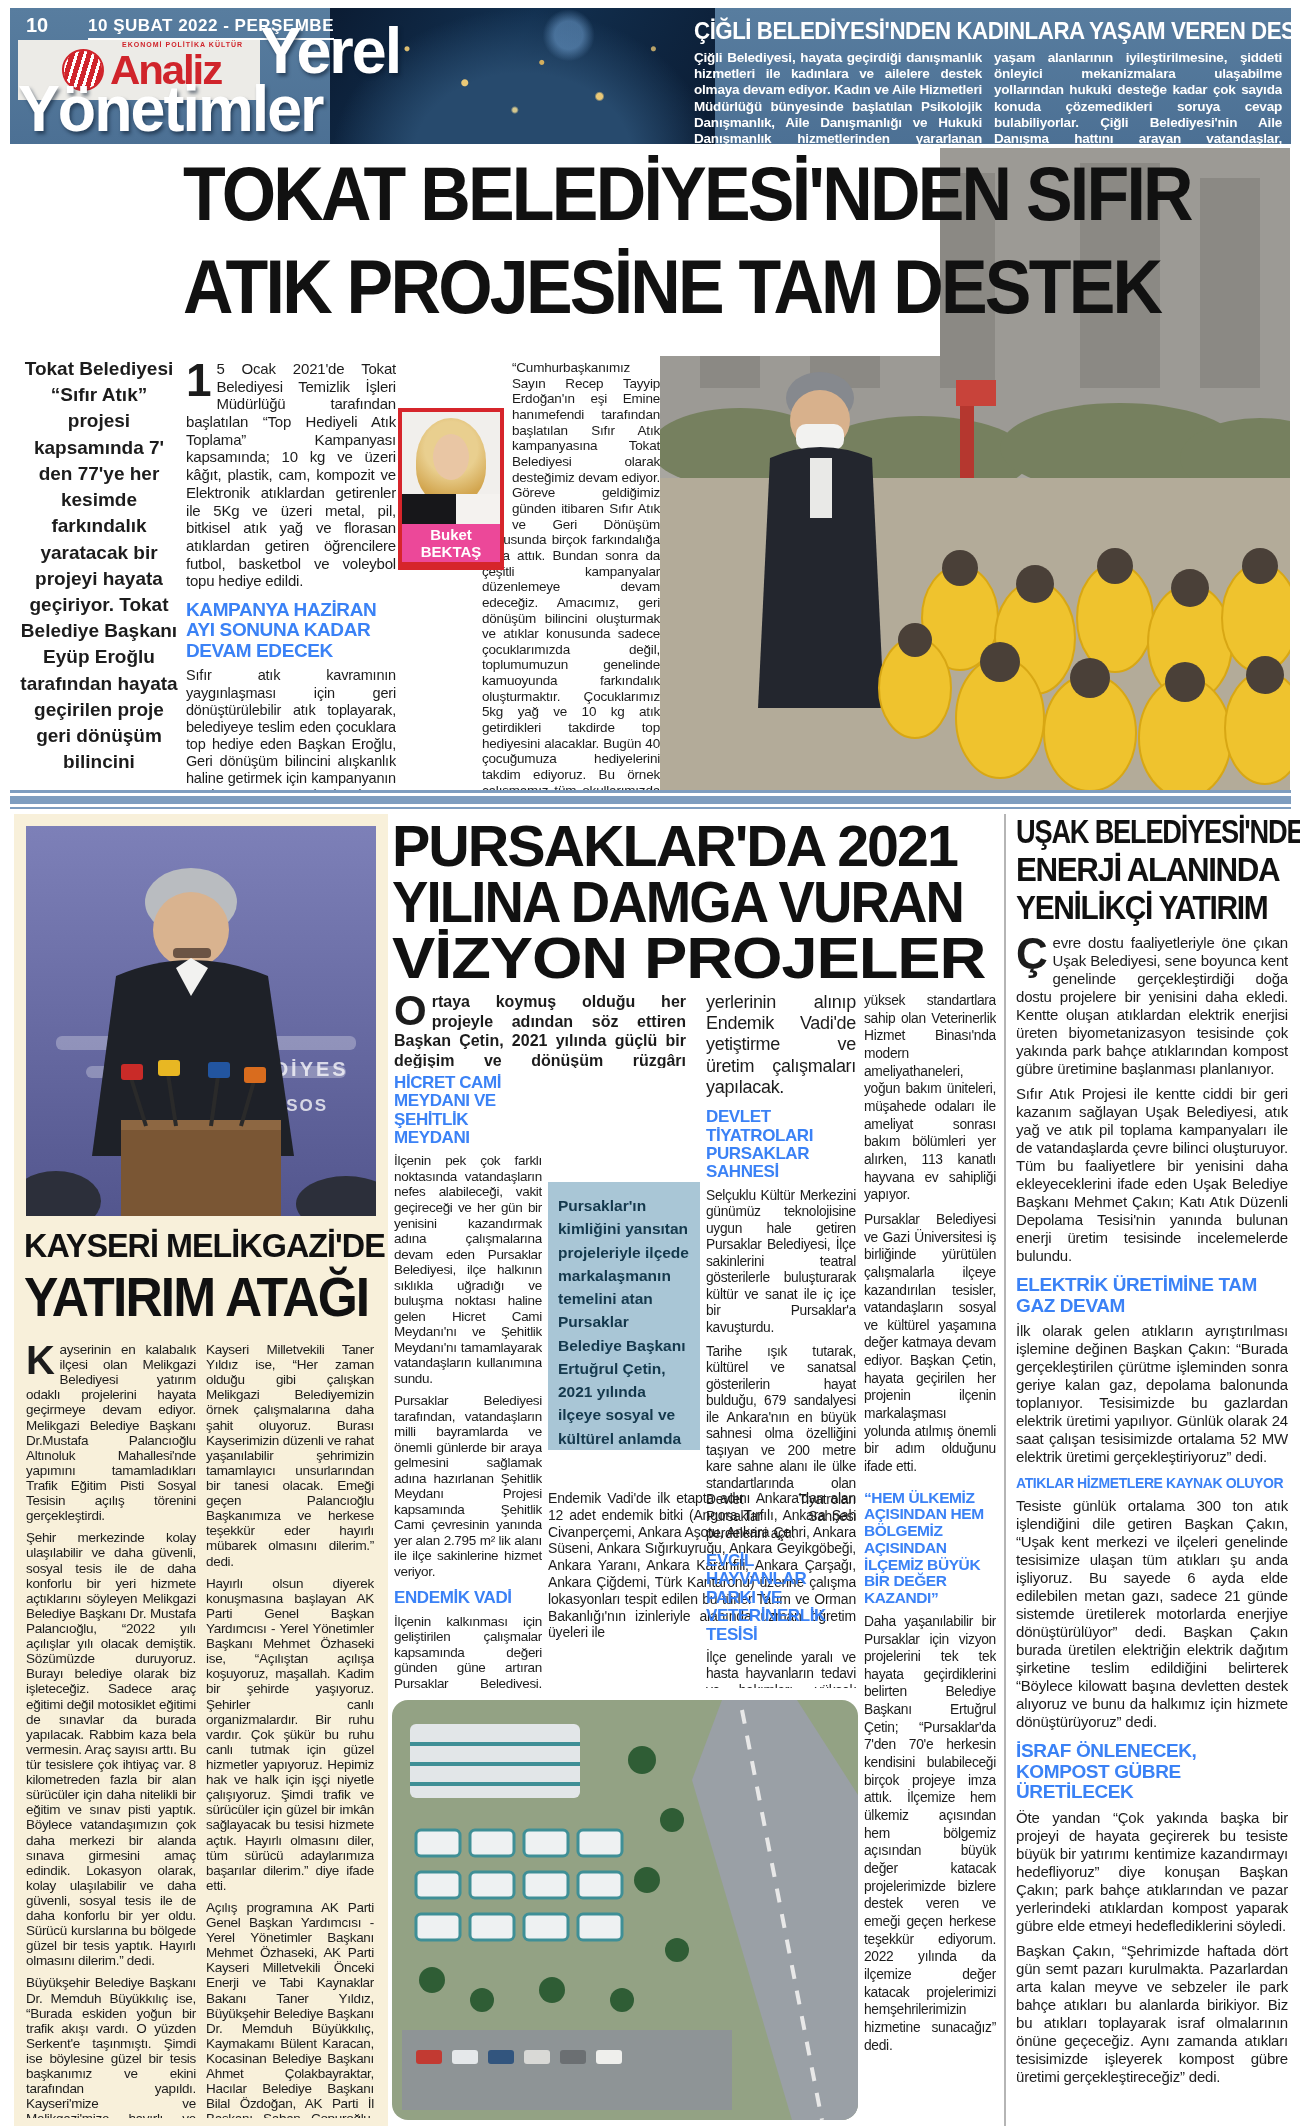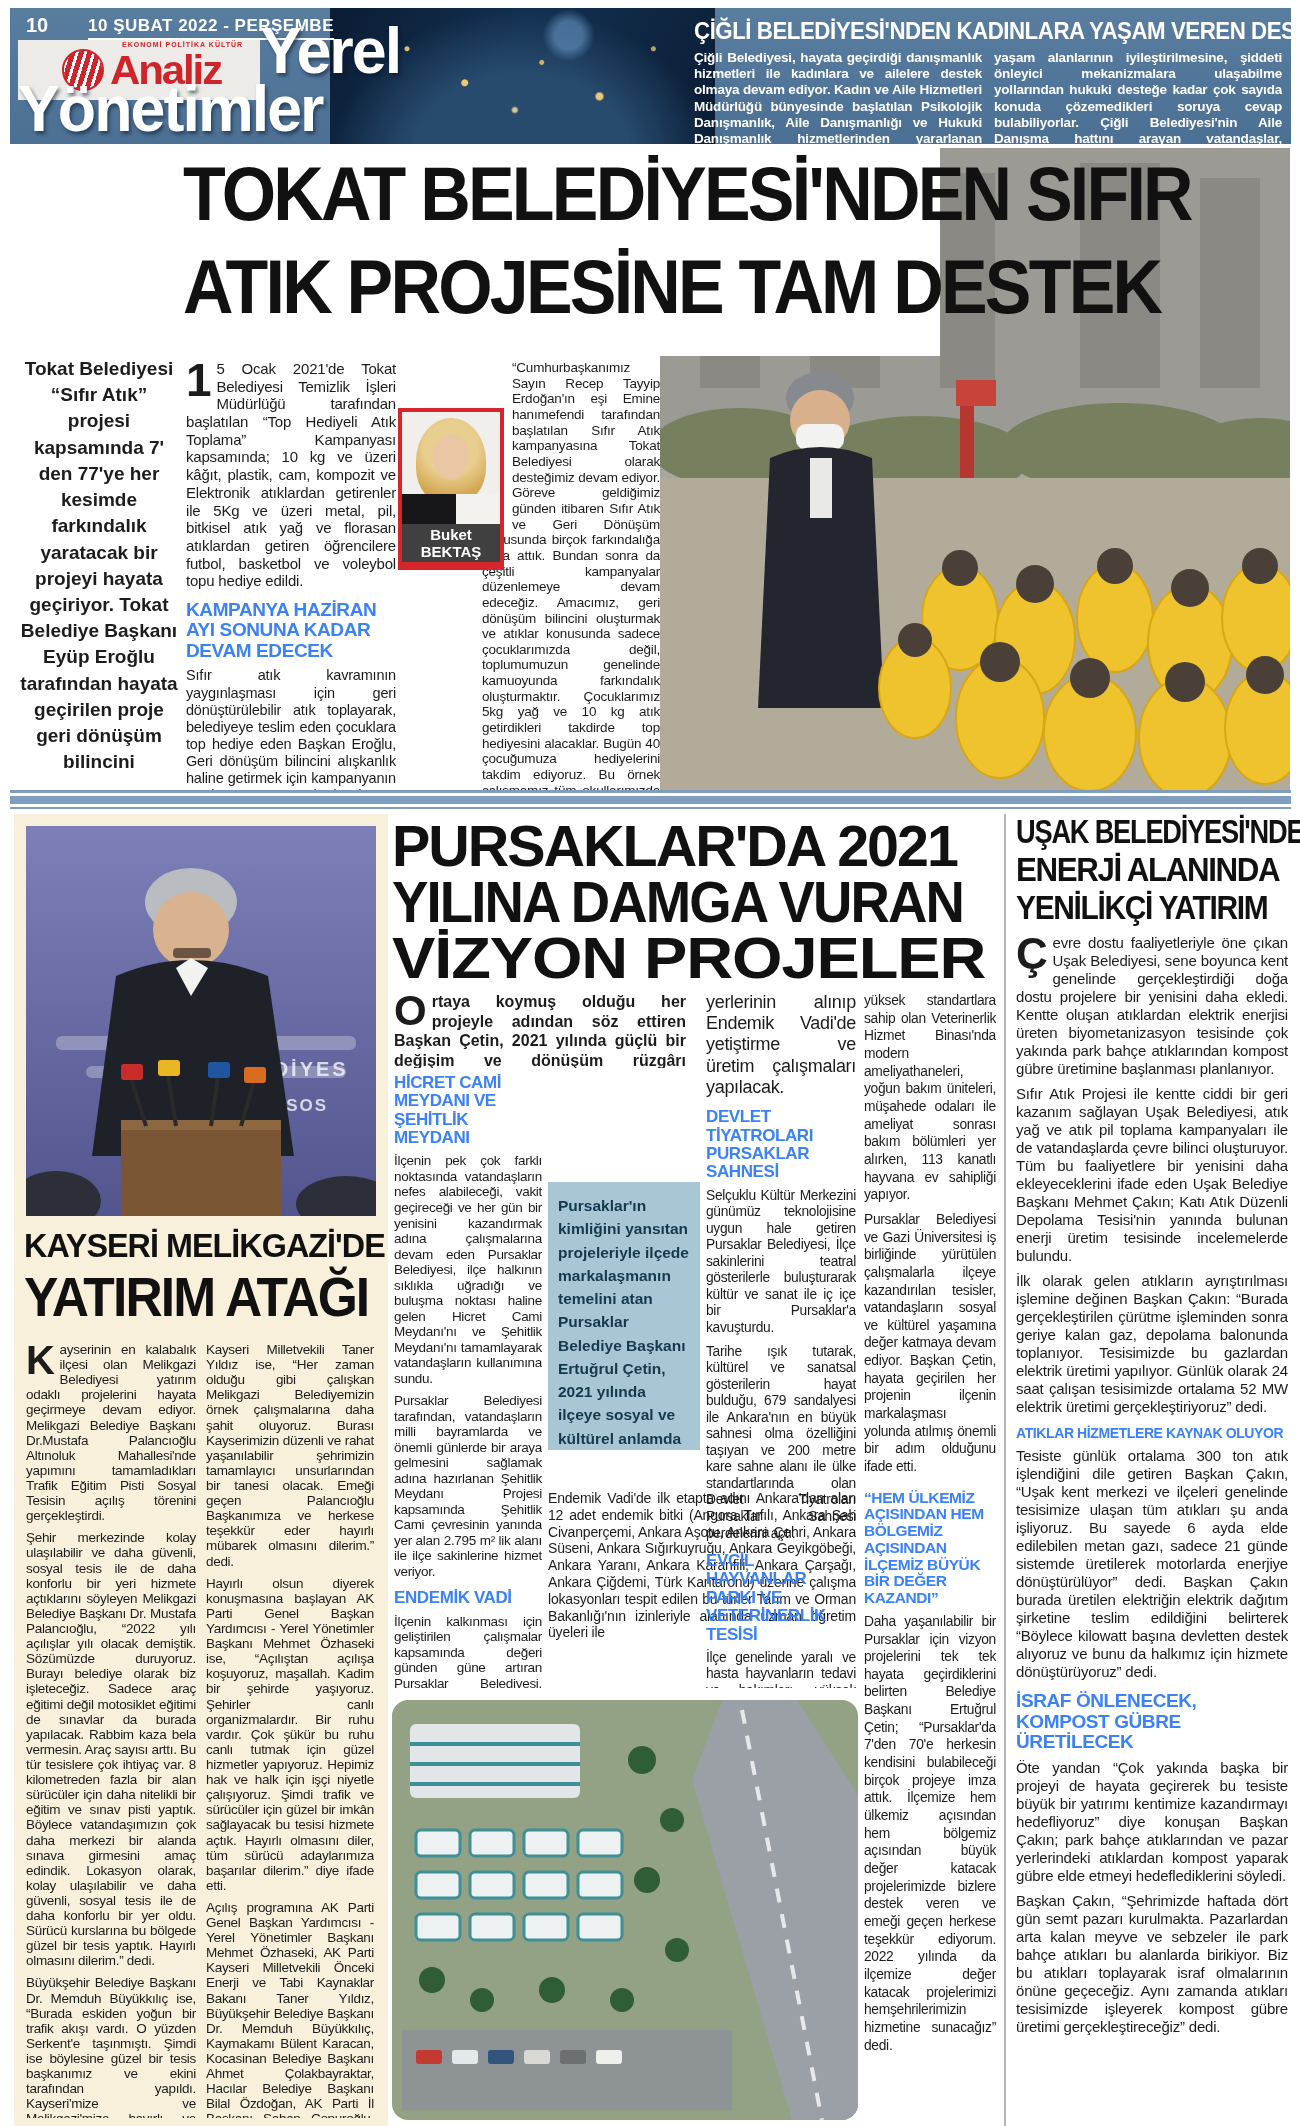--- a/index.html
+++ b/index.html
@@ -11,21 +11,21 @@
   .just{text-align:justify;}
   .hd{font-weight:bold;color:#111;transform-origin:left top;white-space:nowrap;}
   .body-txt{font-size:13.8px;line-height:1.18;letter-spacing:-0.2px;}
   .dc{float:left;font-weight:bold;line-height:.8;padding:2px 5px 0 0;}
   .subhead{font-weight:bold;font-size:18px;line-height:1.08;letter-spacing:-0.4px;margin:10px 0 6px 0;color:#3b82f6;}
   p{margin:0 0 7px 0;}
   .col{overflow:hidden;}
   .rule-v{background:#b5b5b5;}
   .divider{background:#7e9dbf;}
   .photo-frame{overflow:hidden;}
-  .caption-red{background:#404040;color:#fff;font-weight:bold;text-align:center;line-height:1.15;}
+  .caption-red{background:#ec4899;color:#fff;font-weight:bold;text-align:center;line-height:1.15;}
   .bluebox{background:#a9c6d6;color:#14384c;font-weight:bold;}
   .satellite{background:
      radial-gradient(circle at 20% 30%, rgba(255,214,120,.85) 0 2px, transparent 3px),
      radial-gradient(circle at 35% 55%, rgba(255,214,120,.9) 0 3px, transparent 4px),
      radial-gradient(circle at 55% 40%, rgba(255,200,90,.8) 0 2px, transparent 3px),
      radial-gradient(circle at 70% 65%, rgba(255,214,120,.9) 0 3px, transparent 5px),
      radial-gradient(circle at 84% 30%, rgba(255,214,120,.7) 0 2px, transparent 3px),
      radial-gradient(circle at 48% 75%, rgba(255,230,150,.8) 0 2px, transparent 4px),
      radial-gradient(circle at 62% 20%, rgba(120,170,220,.5) 0 14px, transparent 26px),
      radial-gradient(ellipse at 50% 110%, #274a6d 0 40%, transparent 70%),
@@ -313,20 +313,21 @@
 
   <div class="abs hd" style="left:1016px;top:812px;font-size:34px;letter-spacing:-1.5px;transform:scaleX(.80);">UŞAK BELEDİYESİ'NDEN</div>
   <div class="abs hd" style="left:1016px;top:850px;font-size:34px;letter-spacing:-1.5px;transform:scaleX(.92);">ENERJİ ALANINDA</div>
   <div class="abs hd" style="left:1016px;top:888px;font-size:34px;letter-spacing:-1.5px;transform:scaleX(.88);">YENİLİKÇİ YATIRIM</div>
 
   <div class="abs col" style="left:1016px;top:934px;width:272px;height:1192px;">
     <p class="just" style="font-size:15px;line-height:1.2;letter-spacing:-0.2px;">
       <span class="dc" style="font-size:44px;">Ç</span><span>evre dostu faaliyetleriyle öne çıkan Uşak Belediyesi, sene boyunca kent genelinde gerçekleştirdiği doğa dostu projelere bir yenisini daha ekledi. Kentte oluşan atıklardan elektrik enerjisi üreten biyometanizasyon tesisinde çok yakında park bahçe atıklarından kompost gübre üretimine başlanması planlanıyor.</span>
     </p>
     <p class="just" style="font-size:15px;line-height:1.2;letter-spacing:-0.2px;">Sıfır Atık Projesi ile kentte ciddi bir geri kazanım sağlayan Uşak Belediyesi, atık yağ ve atık pil toplama kampanyaları ile de vatandaşlarda çevre bilinci oluşturuyor. Tüm bu faaliyetlere bir yenisini daha ekleyeceklerini ifade eden Uşak Belediye Başkanı Mehmet Çakın; Katı Atık Düzenli Depolama Tesisi'nin yanında bulunan enerji üretim tesisinde incelemelerde bulundu.</p>
+    <div class="subhead" style="font-size:19px;">ELEKTRİK ÜRETİMİNE TAM GAZ DEVAM</div>
     <p class="just" style="font-size:15px;line-height:1.2;letter-spacing:-0.2px;">İlk olarak gelen atıkların ayrıştırılması işlemine değinen Başkan Çakın: “Burada gerçekleştirilen çürütme işleminden sonra geriye kalan gaz, depolama balonunda toplanıyor. Tesisimizde bu gazlardan elektrik üretimi yapılıyor. Günlük olarak 24 saat çalışan tesisimizde ortalama 52 MW elektrik üretimi gerçekleştiriyoruz” dedi.</p>
     <div class="subhead" style="font-size:14px;">ATIKLAR HİZMETLERE KAYNAK OLUYOR</div>
     <p class="just" style="font-size:15px;line-height:1.2;letter-spacing:-0.2px;">Tesiste günlük ortalama 300 ton atık işlendiğini dile getiren Başkan Çakın, “Uşak kent merkezi ve ilçeleri genelinde tesisimize ulaşan tüm atıkları şu anda işliyoruz. Bu sayede 6 ayda el­de edilebilen metan gazı, sadece 21 günde sistemde üretilerek motorlarda enerjiye dönüştürülüyor” dedi. Başkan Çakın burada üretilen elektriğin elektrik dağıtım şirketine teslim edildiğini belirterek “Böylece kilowatt başına devletten destek alıyoruz ve bunu da halkımız için hizmete dönüştürüyoruz” dedi.</p>
     <div class="subhead" style="font-size:19px;">İSRAF ÖNLENECEK, KOMPOST GÜBRE ÜRETİLECEK</div>
     <p class="just" style="font-size:15px;line-height:1.2;letter-spacing:-0.2px;">Öte yandan “Çok yakında başka bir projeyi de hayata geçirerek bu tesiste büyük bir yatırımı kentimize kazandırmayı hedefliyoruz” diye konuşan Başkan Çakın; park bahçe atıklarından ve pazar yerlerindeki atıklardan kompost yaparak gübre elde etmeyi hedeflediklerini söyledi.</p>
     <p class="just" style="font-size:15px;line-height:1.2;letter-spacing:-0.2px;">Başkan Çakın, “Şehrimizde haftada dört gün semt pazarı kurulmakta. Pazarlardan arta kalan meyve ve sebzeler ile park bahçe atıkları bu alanlarda birikiyor. Biz bu atıkları toplayarak israf olmalarının önüne geçeceğiz. Aynı zamanda atıkları tesisimizde işleyerek kompost gübre üretimi gerçekleştireceğiz” dedi.</p>
   </div>
 
 </div>
 

